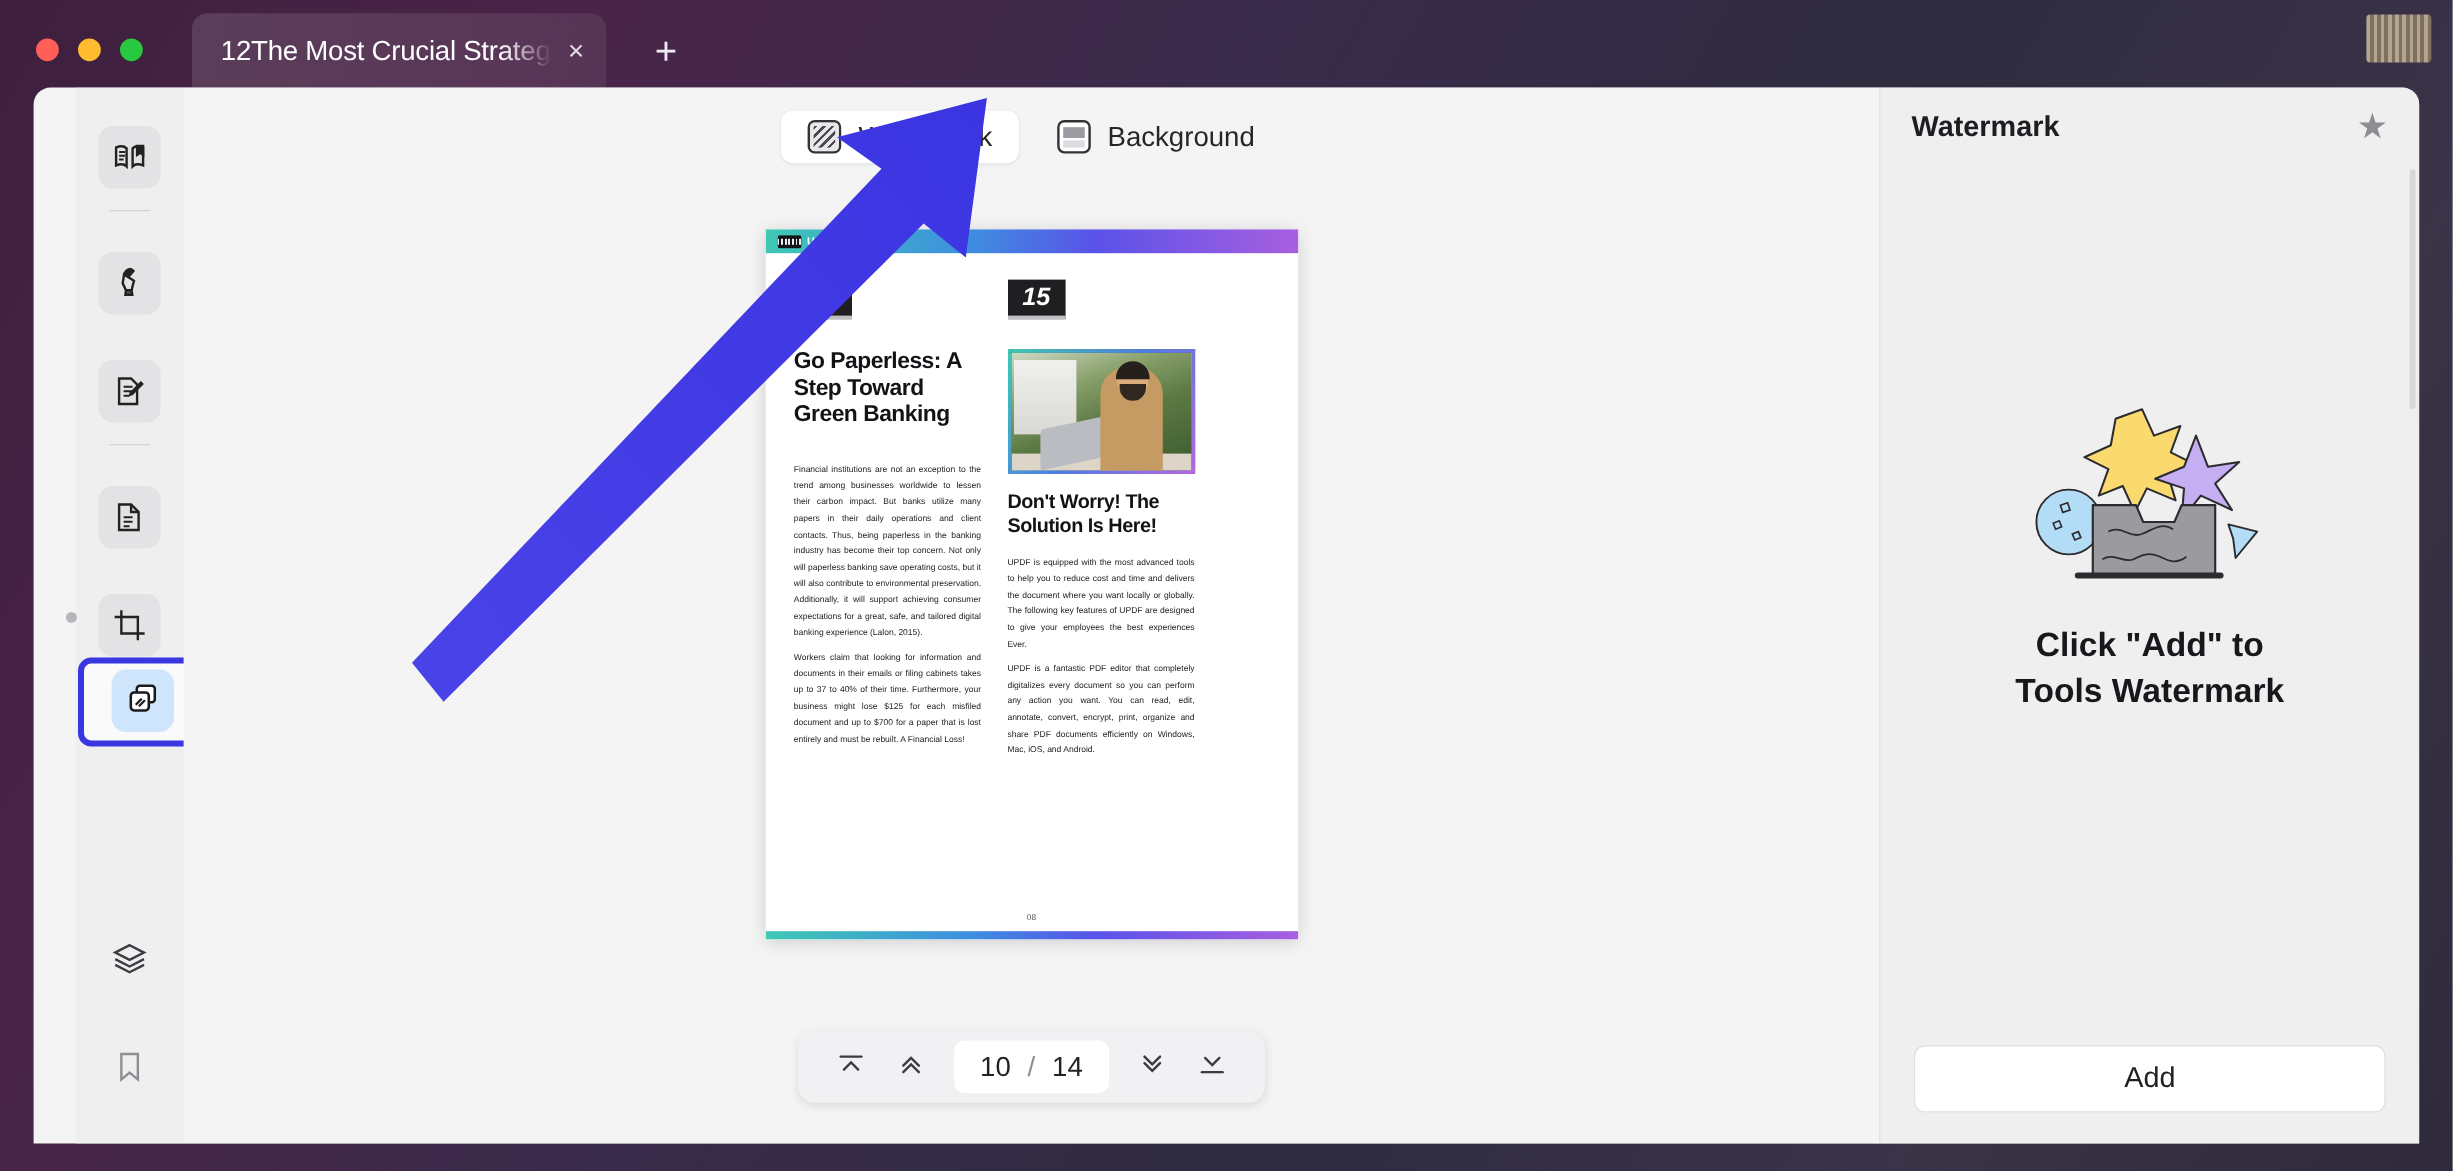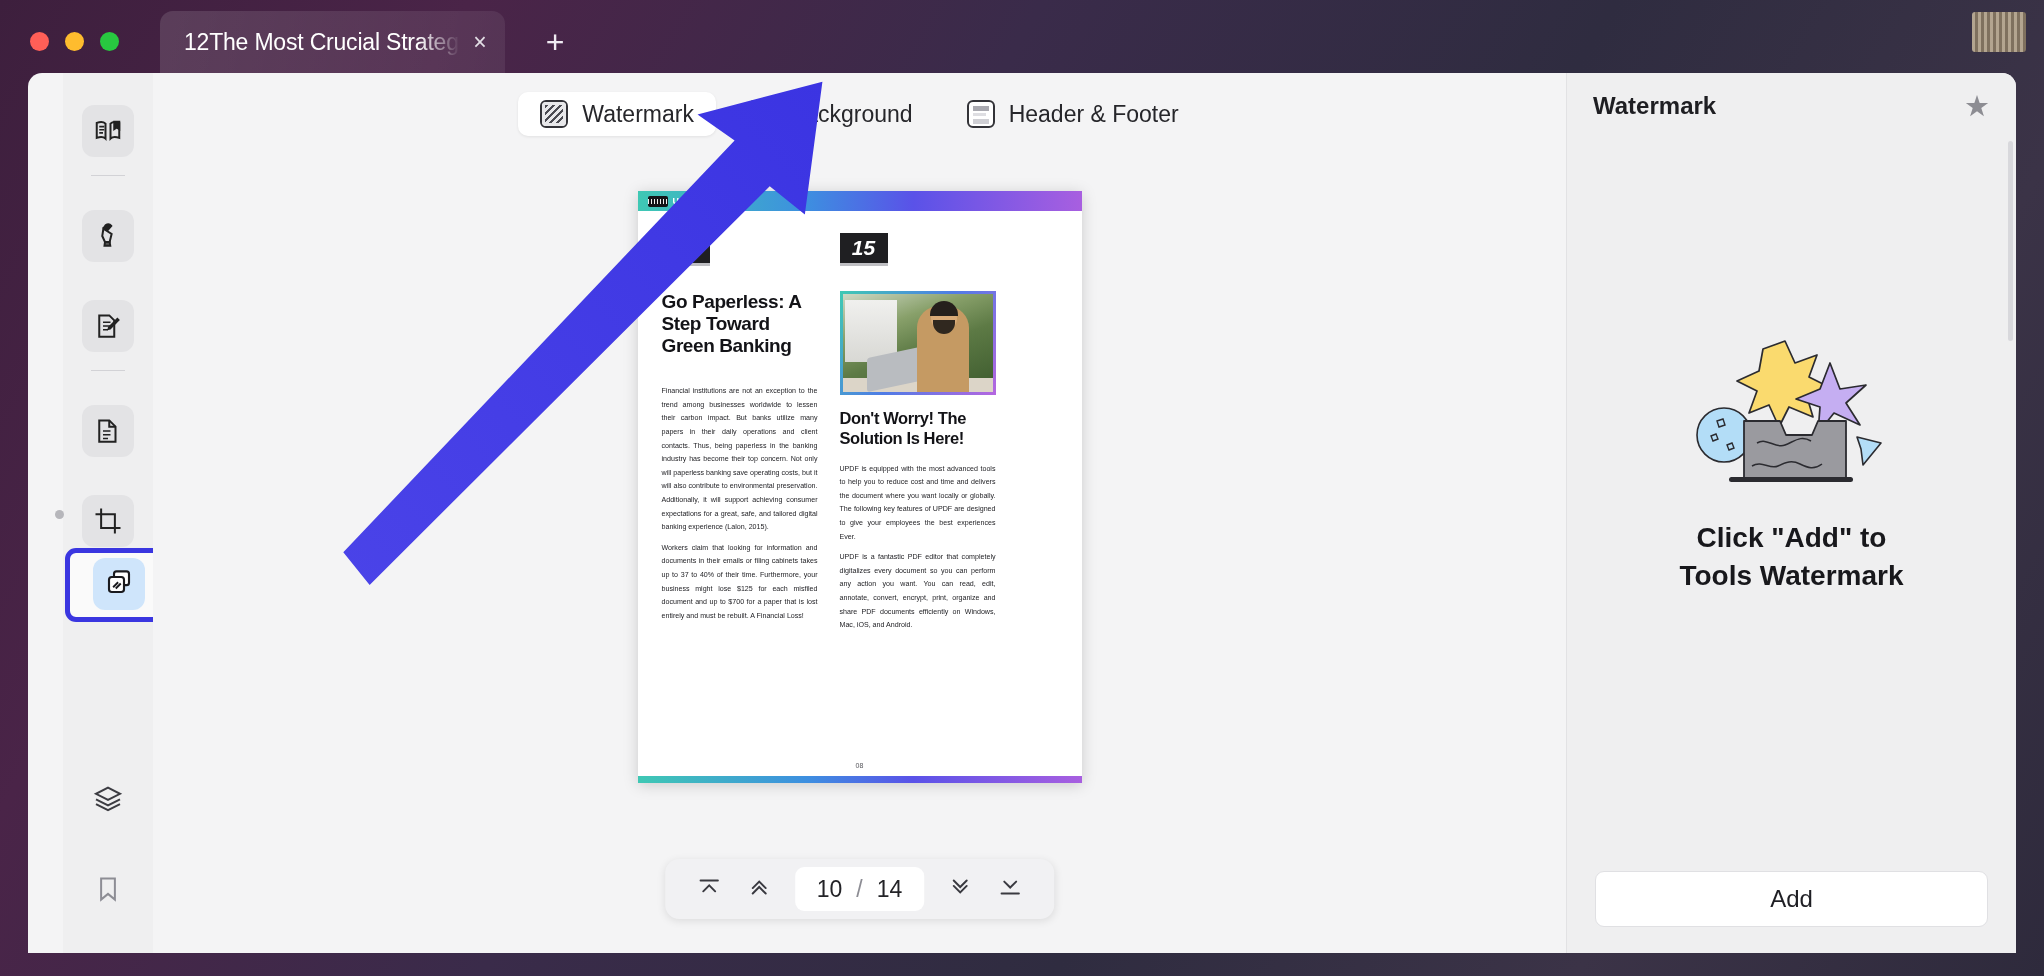--- a/index.html
+++ b/index.html
@@ -456,24 +456,20 @@
     <div id="center">
 
       <div id="tabbar">
         <div class="seg active">
           <span class="seg-icon ic-watermark"></span>
           <span>Watermark</span>
         </div>
         <div class="seg">
           <span class="seg-icon ic-background"></span>
           <span>Background</span>
-        </div>
-        <div class="seg">
-          <span class="seg-icon ic-headerfooter"></span>
-          <span>Header &amp; Footer</span>
         </div>
       </div>
 
       <div id="page">
         <div id="page-topbar">
           <span id="page-logo-mark"></span>
           <span id="page-logo-text">UPDF</span>
         </div>
 
         <div id="page-body">

